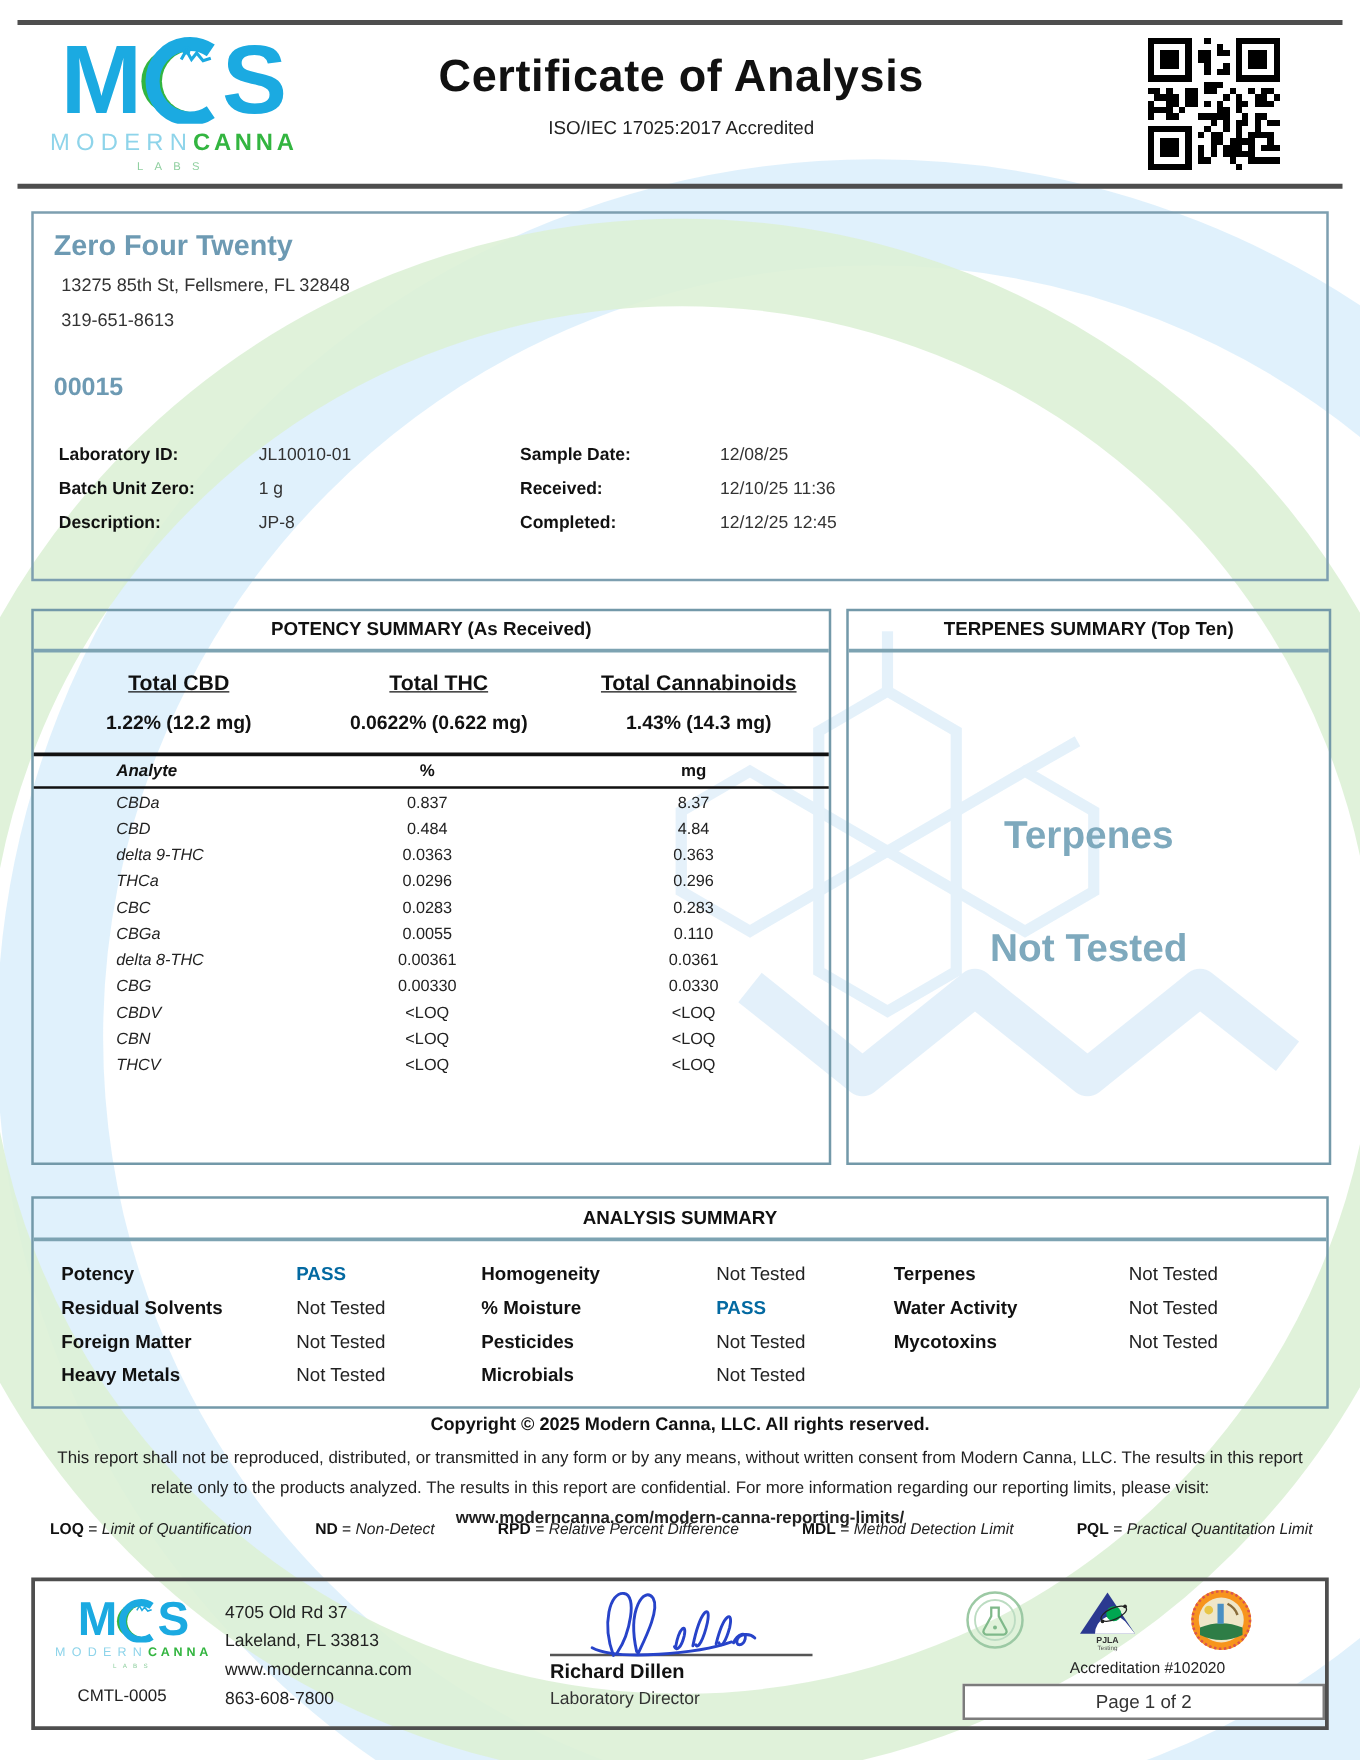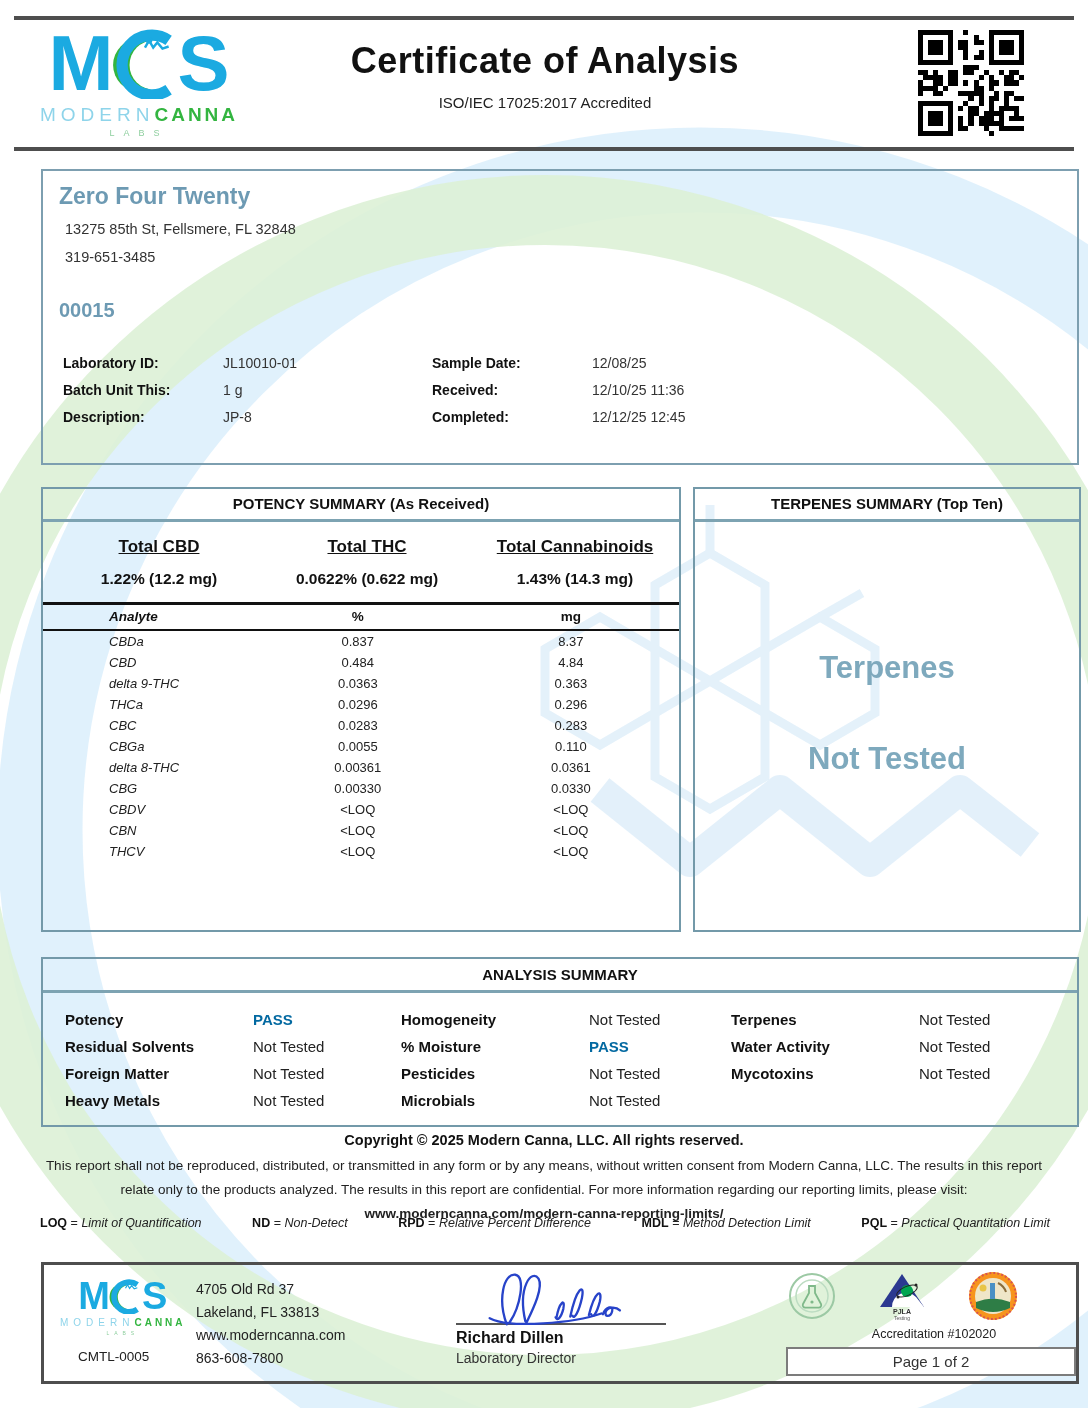--- a/index.html
+++ b/index.html
@@ -27,21 +27,21 @@
   .logo-word .canna{color:#33b540;font-weight:700;letter-spacing:3px;}
   #logo-main .logo-word{font-size:19px;}
   .logo-labs{color:#8fcf9f;letter-spacing:9px;margin-top:2px;}
   #logo-main .logo-labs{font-size:9px;}
 
   
   #qr{left:918px;top:30px;width:106px;height:106px;}
   #qr svg{width:100%;height:100%;shape-rendering:crispEdges;}
 
   
-  .panel{position:absolute;z-index:1;background:transparent;border:2px solid #7399a9;margin-left:16px;}
+  .panel{position:absolute;z-index:1;background:transparent;border:2px solid #7399a9;}
   .box-header{height:30px;line-height:30px;text-align:center;font-weight:700;font-size:15px;
               border-bottom:3px solid #7da3b2;color:#111;}
 
   
   #client-box{left:25px;top:169px;width:1034px;height:292px;border-color:#7d9fb0;}
   .client-name{position:absolute;left:16px;top:12px;font-size:23px;font-weight:700;color:#6d9ab3;}
   .client-address{position:absolute;left:22px;top:50px;font-size:14.5px;color:#333;}
   .client-phone{position:absolute;left:22px;top:78px;font-size:14.5px;color:#333;}
   .client-code{position:absolute;left:16px;top:128px;font-size:20px;font-weight:700;color:#6d9ab3;}
   .info-grid{position:absolute;font-size:14px;color:#222;}
@@ -289,30 +289,30 @@
           <rect x="19" y="19" width="1" height="1"></rect>
           <rect x="20" y="19" width="1" height="1"></rect>
           <rect x="14" y="20" width="1" height="1"></rect>
         </g>
     </svg>
   </div>
 
   <section class="panel" id="client-box">
     <div class="client-name">Zero Four Twenty</div>
     <div class="client-address">13275 85th St, Fellsmere, FL 32848</div>
-    <div class="client-phone">319-651-3485</div>
+    <div class="client-phone">319-651-8613</div>
     <div class="client-code">00015</div>
 
     <div class="info-grid" id="info-left">
       <div class="info-row">
         <span class="lbl">Laboratory ID:</span>
         <span class="val">JL10010-01</span>
       </div>
       <div class="info-row">
-        <span class="lbl">Batch Unit This:</span>
+        <span class="lbl">Batch Unit Zero:</span>
         <span class="val">1 g</span>
       </div>
       <div class="info-row">
         <span class="lbl">Description:</span>
         <span class="val">JP-8</span>
       </div>
     </div>
     <div class="info-grid" id="info-right">
       <div class="info-row">
         <span class="lbl">Sample Date:</span>

